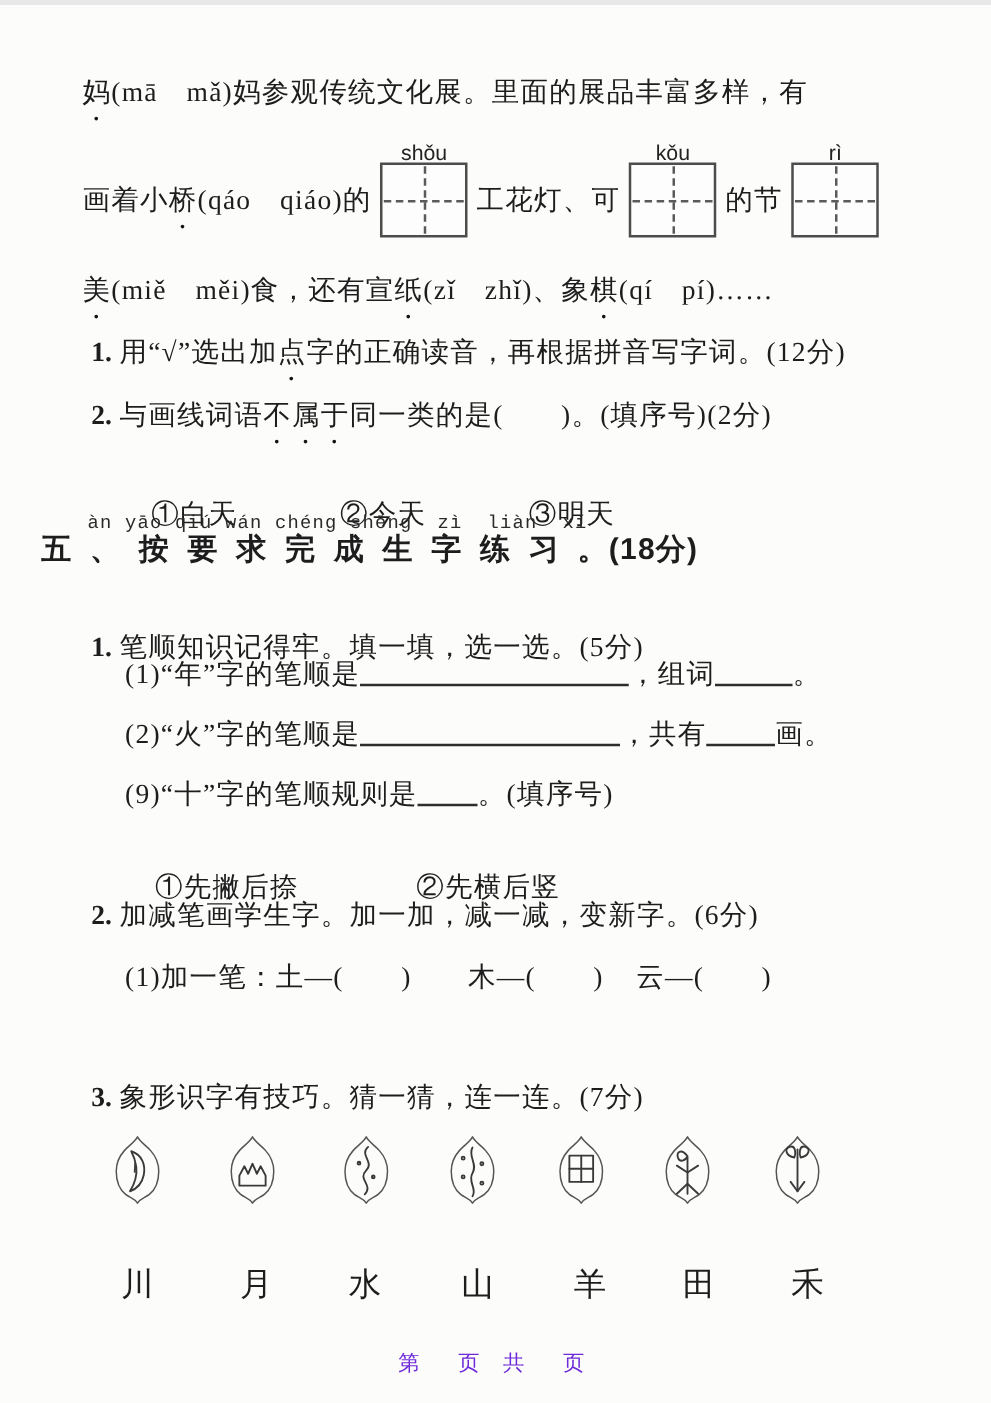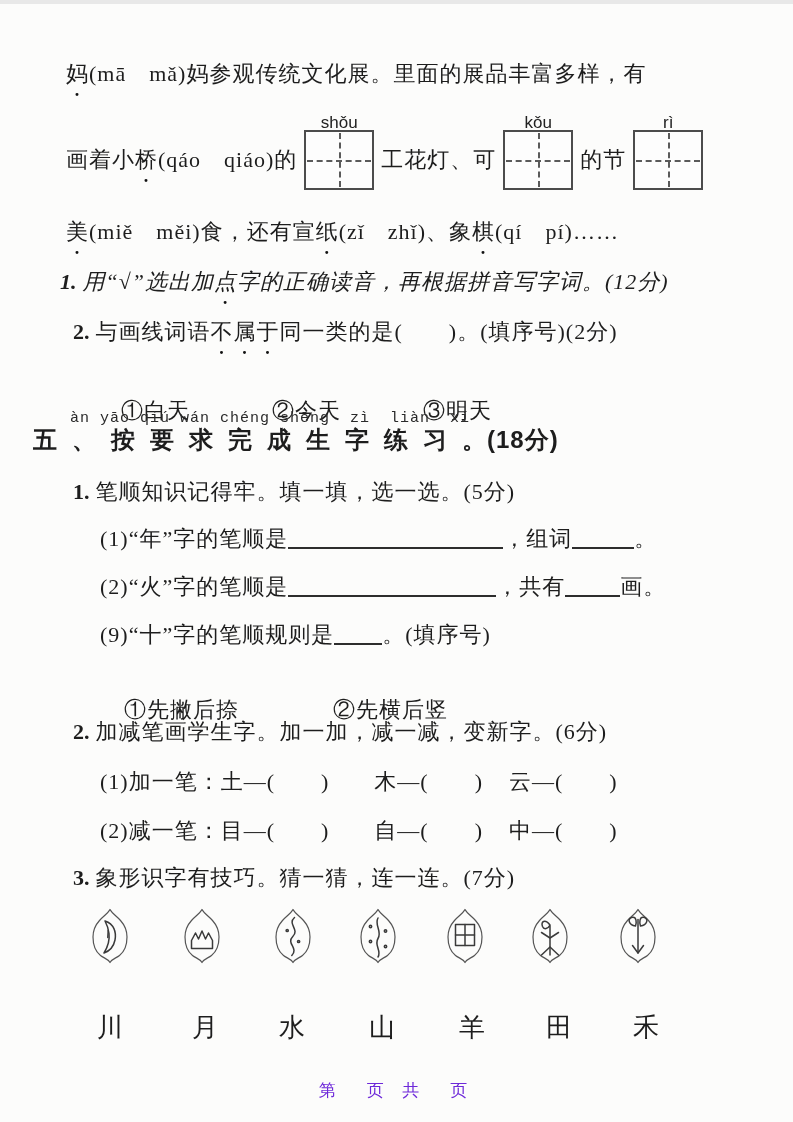--- a/index.html
+++ b/index.html
@@ -88,48 +88,47 @@
     <span>画着小</span><span class="dotchar">桥</span><span>(qáo　qiáo)的</span>
     <span class="tzg"><span class="tzg-pinyin">shǒu</span></span>
     <span>工花灯、可</span>
     <span class="tzg"><span class="tzg-pinyin">kǒu</span></span>
     <span>的节</span>
     <span class="tzg"><span class="tzg-pinyin">rì</span></span>
   </div>
 
   <div class="line" style="left:66px;top:213px;"><span class="dotchar">美</span><span>(miě　měi)食，还有宣</span><span class="dotchar">纸</span><span>(zǐ　zhǐ)、象</span><span class="dotchar">棋</span><span>(qí　pí)……</span></div>
 
-  <div class="line" style="left:60px;top:263px;font-style:italic;"><span class="num">1.</span><span>用“√”选出加</span><span class="dotchar">点</span><span>字的正确读音，再根据拼音写字词。(12分)</span></div>
+  <div class="line" style="left:73px;top:263px;"><span class="num">1.</span><span>用“√”选出加</span><span class="dotchar">点</span><span>字的正确读音，再根据拼音写字词。(12分)</span></div>
 
   <div class="line" style="left:73px;top:313px;"><span class="num">2.</span><span>与画线词语</span><span class="dotchar">不</span><span class="dotchar">属</span><span class="dotchar">于</span><span>同一类的是(　　)。(填序号)(2分)</span></div>
 
   <div class="line q2opts" style="left:95px;top:362px;">
     <span class="opt">①白天</span><span class="opt">②今天</span><span class="opt">③明天</span>
   </div>
 
   <div class="line pinyin-line" style="left:70px;top:400px;">àn yāo qiú wán chéng shēng  zì  liàn  xí</div>
   <div class="line sec-title" style="left:33px;top:421px;"><span class="spaced">五、按要求完成生字练习</span><span class="score">。(18分)</span></div>
 
-  <div class="line" style="left:73px;top:473px;"><span class="num">1.</span><span>笔顺知识记得牢。填一填，选一选。(5分)</span></div>
+  <div class="line" style="left:73px;top:499px;"><span class="num">1.</span><span>笔顺知识记得牢。填一填，选一选。(5分)</span></div>
 
   <div class="line" style="left:100px;top:520px;"><span>(1)“年”字的笔顺是</span><span class="blank" style="width:215px;"></span><span>，组词</span><span class="blank" style="width:62px;"></span><span>。</span></div>
 
   <div class="line" style="left:100px;top:568px;"><span>(2)“火”字的笔顺是</span><span class="blank" style="width:208px;"></span><span>，共有</span><span class="blank" style="width:55px;"></span><span>画。</span></div>
 
   <div class="line" style="left:100px;top:616px;"><span>(9)“十”字的笔顺规则是</span><span class="blank" style="width:48px;"></span><span>。(填序号)</span></div>
 
   <div class="line subopts" style="left:98px;top:661px;">
     <span class="opt">①先撇后捺</span><span class="opt">②先横后竖</span>
   </div>
 
   <div class="line" style="left:73px;top:713px;"><span class="num">2.</span><span>加减笔画学生字。加一加，减一减，变新字。(6分)</span></div>
 
   <div class="line cellrow" style="left:100px;top:763px;"><span>(1)加一笔：</span><span class="cell c1">土—(　　)</span><span class="cell c2">木—(　　)</span><span class="cell">云—(　　)</span></div>
 
-  <div class="line cellrow" style="left:100px;top:812px;"><span>(2)减一笔：</span><span class="cell c1">目—(　　)</span><span class="cell c2">自—(　　)</span><span class="cell">中—(　　)</span></div>
 
   <div class="line" style="left:73px;top:859px;"><span class="num">3.</span><span>象形识字有技巧。猜一猜，连一连。(7分)</span></div>
 
   <span class="badge" style="left:89px;top:903px;">
     <svg width="42" height="58" viewBox="0 0 42 58">
       <path class="outline" d="M21,2.5 C23.5,7 28,9.5 31.5,13.5 C36,18.5 38,24 38,30 C38,38 35.5,44.5 30.5,48.5 C27,51.3 23.5,51.5 21,55.5 C18.5,51.5 15,51.3 11.5,48.5 C6.5,44.5 4,38 4,30 C4,24 6,18.5 10.5,13.5 C14,9.5 18.5,7 21,2.5 Z"></path>
       <path class="stroke" d="M16,14 C25,17 27.5,25 26,33 C24.5,40.5 20.5,44 15,46 C19,39.5 20.8,33 20,26.5 C19.3,21 17.8,17.3 16,14 Z"></path>
       <path class="stroke" d="M19.2,23.5 L18.8,30.5"></path>
     </svg>
   </span>

